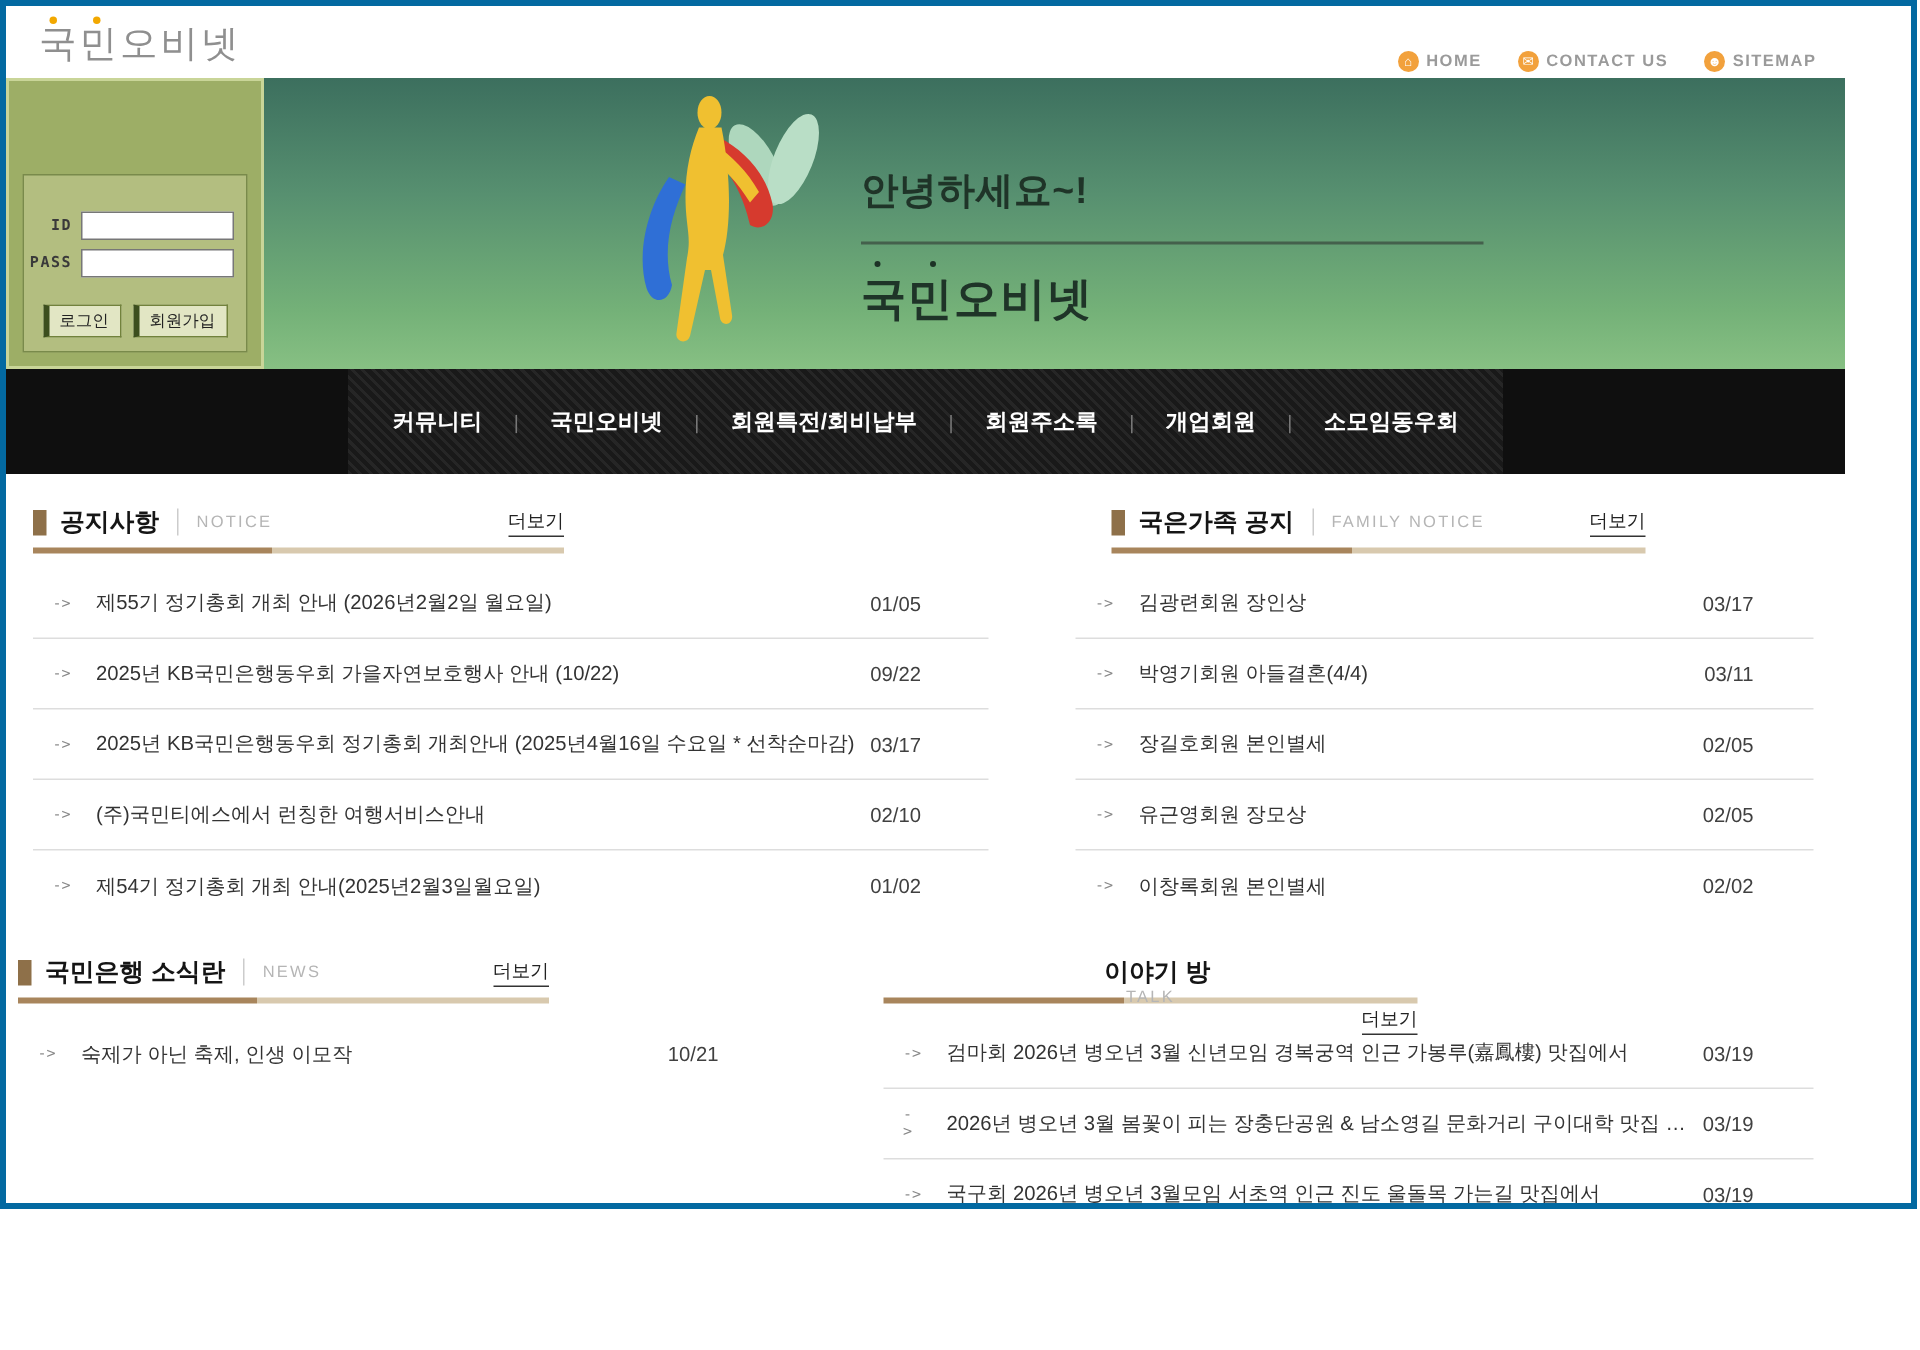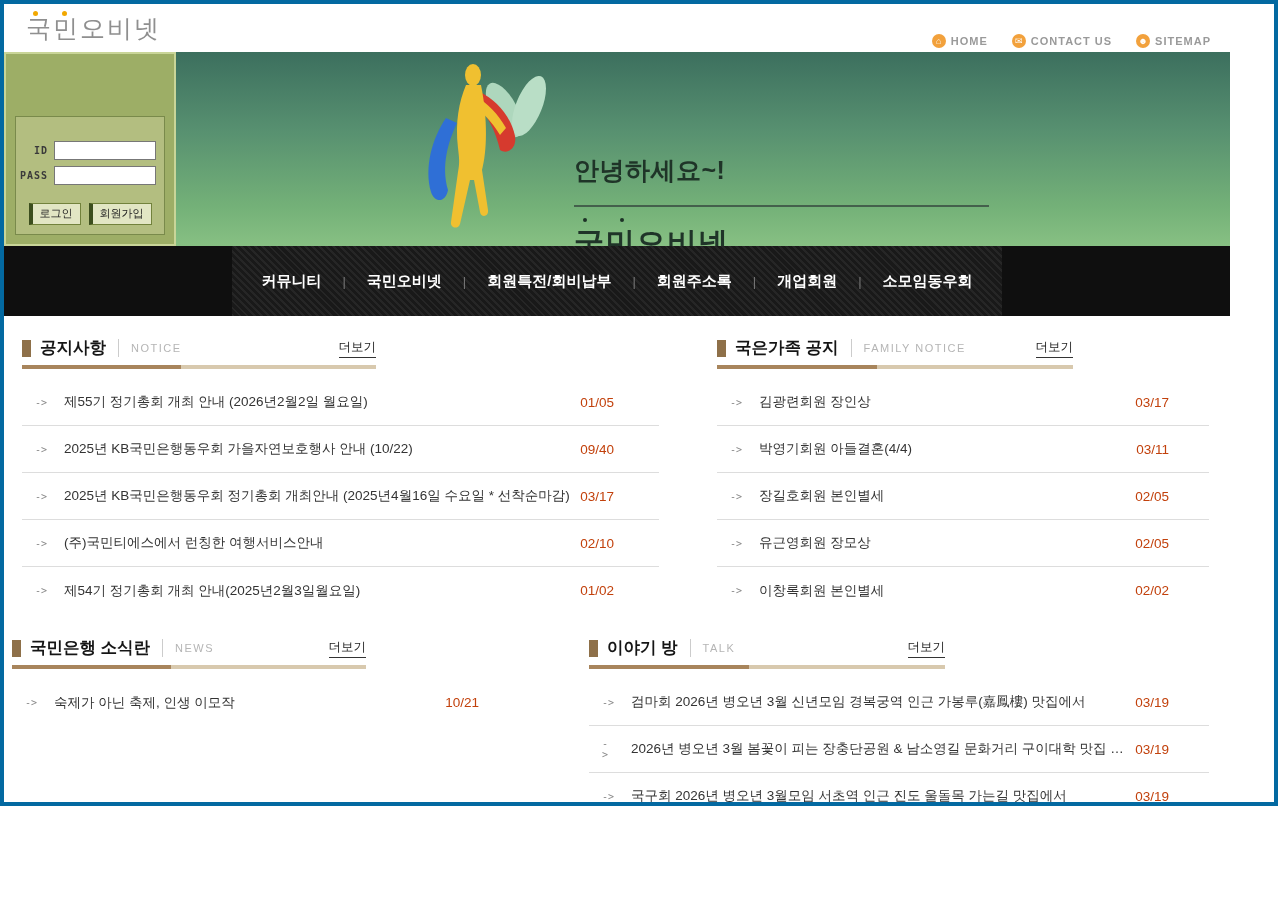--- a/index.html
+++ b/index.html
@@ -35,21 +35,21 @@
   .lp-label{font-size:10px;font-weight:bold;color:#3a3a3a;letter-spacing:1px;
             font-family:"DejaVu Sans Mono",monospace;margin-right:6px;}
   .lp-input{width:102px;height:19px;border:1px solid #777;background:#fff;font-size:11px;padding:0 3px;}
   .lp-btns{display:flex;justify-content:center;gap:8px;margin-top:18px;}
   .lp-btn{font-size:11px;color:#222;background:#e2e6c4;border:1px solid #72823c;
           border-left:4px solid #3c4e1e;padding:2px 7px 3px 7px;cursor:pointer;
           font-family:"Liberation Sans",sans-serif;}
   .banner{position:absolute;left:172px;top:48px;width:1054px;height:194px;overflow:hidden;
           background:linear-gradient(180deg,#3c6f5e 0%,#579070 40%,#74b178 80%,#87c083 100%);}
   .mascot{position:absolute;left:240px;top:8px;}
-  .banner-text{position:absolute;left:398px;top:58px;color:#1f3428;margin-top:44px;}
+  .banner-text{position:absolute;left:398px;top:58px;color:#1f3428;}
   .greet{font-size:25px;font-weight:600;letter-spacing:0.5px;}
   .b-line{width:415px;height:2px;background:#44604c;margin:18px 0 16px 0;}
   .welcome{display:flex;align-items:baseline;gap:8px;}
   .brand{position:relative;font-size:30px;font-weight:800;letter-spacing:1px;}
   .brand i{position:absolute;top:-5px;width:4px;height:4px;border-radius:50%;background:#1d3226;}
   .brand i.d1{left:9px;} .brand i.d2{left:46px;}
   .suffix{font-size:25px;font-weight:600;}
   
   .navbar{position:absolute;left:0;top:242px;width:1226px;height:70px;background:#0f0f0f;}
   .nav-strip{position:absolute;left:228px;top:0;width:770px;height:70px;
@@ -66,35 +66,35 @@
   .sec-sub{font-size:11px;color:#b5b5b5;letter-spacing:1.5px;white-space:nowrap;}
   .more{margin-left:auto;font-size:12.5px;color:#222;border-bottom:1px solid #333;
         padding-bottom:1px;cursor:pointer;text-decoration:none;}
   .sec-bar{height:4px;margin-top:6px;
            background:linear-gradient(to right,#a8855c 0 45%,#d8c9ae 45% 100%);}
   .rows{margin:0;padding:0;list-style:none;}
   .row{display:flex;align-items:center;height:47px;border-bottom:1px solid #ddd;
        font-size:13.5px;color:#333;}
   .row-arrow{color:#888;font-size:10px;margin:0 17px 0 13px;font-family:"DejaVu Sans Mono",monospace;}
   .row-text{cursor:pointer;white-space:nowrap;overflow:hidden;text-overflow:ellipsis;}
-  .row-date{margin-left:auto;color:#c2410c;}
+  .row-date{margin-left:auto;color:#404040;}
   .sec-notice{left:18px;top:333px;width:637px;}
   .sec-notice .sec-header,.sec-notice .sec-bar{width:354px;justify-content:flex-end;}
   .sec-notice .row-date{padding-right:45px;}
   .sec-notice .row:last-child{border-bottom:none;}
   .sec-family{left:713px;top:333px;width:492px;}
-  .sec-family .sec-header,.sec-family .sec-bar{width:356px;}
+  .sec-family .sec-header,.sec-family .sec-bar{width:356px;margin-left:24px;}
   .sec-family .row-date{padding-right:40px;}
   .sec-family .row:last-child{border-bottom:none;}
   .sec-news{left:8px;top:633px;width:472px;}
   .sec-news .sec-header,.sec-news .sec-bar{width:354px;}
   .sec-news .row{border-bottom:none;}
   .sec-news .row-date{padding-right:5px;}
   .sec-talk{left:585px;top:633px;width:620px;}
-  .sec-talk .sec-header,.sec-talk .sec-bar{width:356px;}
+  .sec-talk .sec-header,.sec-talk .sec-bar{width:356px;flex-direction:column;}
   .sec-talk .row-date{padding-right:40px;}
   .rows{margin-top:0;}
   .sec-bar{margin-bottom:10px;}
 </style>
 </head>
 <body>
 
 <div class="page">
 
   <div class="topbar">
@@ -190,21 +190,21 @@
 
         <li class="row">
           <span class="row-arrow">-&gt;</span>
           <span class="row-text">제55기 정기총회 개최 안내 (2026년2월2일 월요일)</span>
           <span class="row-date">01/05</span>
         </li>
 
         <li class="row">
           <span class="row-arrow">-&gt;</span>
           <span class="row-text">2025년 KB국민은행동우회 가을자연보호행사 안내 (10/22)</span>
-          <span class="row-date">09/40</span>
+          <span class="row-date">09/22</span>
         </li>
 
         <li class="row">
           <span class="row-arrow">-&gt;</span>
           <span class="row-text">2025년 KB국민은행동우회 정기총회 개최안내 (2025년4월16일 수요일 * 선착순마감)</span>
           <span class="row-date">03/17</span>
         </li>
 
         <li class="row">
           <span class="row-arrow">-&gt;</span>

